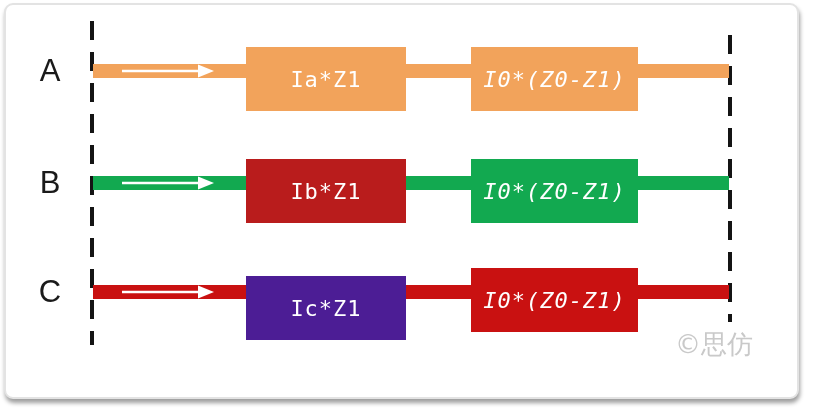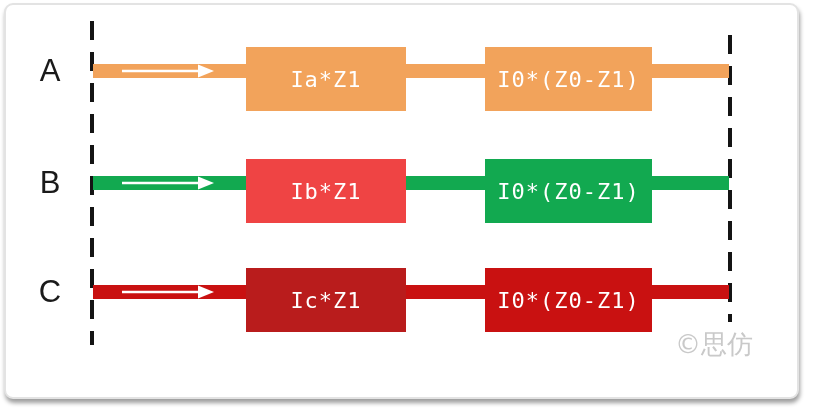--- a/index.html
+++ b/index.html
@@ -53,21 +53,21 @@
   .imp-box {
     position:absolute; top:0; height:64px;
     display:flex; align-items:center; justify-content:center;
     color:#ffffff;
     font-family:"DejaVu Sans Mono", monospace;
     font-size:22px;
     letter-spacing:1px;
     white-space:nowrap;
   }
   .box1 { left:240px; width:160px; }
-  .box2 { left:479px; width:167px; }
+  .box2 { left:465px; width:167px;font-style:italic; }
 
   .watermark {
     position:absolute; right:44px; top:324px;
     text-align:center;
     font-size:26px; line-height:31px;
     font-family:"DejaVu Sans", sans-serif;
   }
 </style>
 </head>
 <body>
@@ -93,36 +93,36 @@
       </div>
     </div>
 
     <div class="phase-row row-b">
       <div class="phase-label" style="color: rgb(26, 26, 26);">B</div>
       <div class="phase-line" style="background-color: rgb(18, 169, 80);"></div>
       <svg class="arrow-svg" viewBox="0 0 96 18">
         <line x1="2" y1="9" x2="79" y2="9" stroke="#ffffff" stroke-width="2.6"></line>
         <polygon points="78,2.5 94,9 78,15.5" fill="#ffffff"></polygon>
       </svg>
-      <div class="imp-box box1" style="background-color: #ef4444;">
+      <div class="imp-box box1" style="background-color: #b91c1c;">
         <span>Ib*Z1</span>
       </div>
       <div class="imp-box box2" style="background-color: rgb(18, 169, 80);">
         <span>I0*(Z0-Z1)</span>
       </div>
     </div>
 
     <div class="phase-row row-c">
       <div class="phase-label" style="color: rgb(26, 26, 26);">C</div>
       <div class="phase-line" style="background-color: rgb(201, 17, 17);"></div>
       <svg class="arrow-svg" viewBox="0 0 96 18">
         <line x1="2" y1="9" x2="79" y2="9" stroke="#ffffff" stroke-width="2.6"></line>
         <polygon points="78,2.5 94,9 78,15.5" fill="#ffffff"></polygon>
       </svg>
-      <div class="imp-box box1" style="background-color: #b91c1c;">
+      <div class="imp-box box1" style="background-color: #4c1d95; margin-top: 8px;">
         <span>Ic*Z1</span>
       </div>
       <div class="imp-box box2" style="background-color: rgb(201, 17, 17);">
         <span>I0*(Z0-Z1)</span>
       </div>
     </div>
 
     <div class="watermark" style="color: rgb(201, 201, 201);">
       <div>©思仿</div>
     </div>

